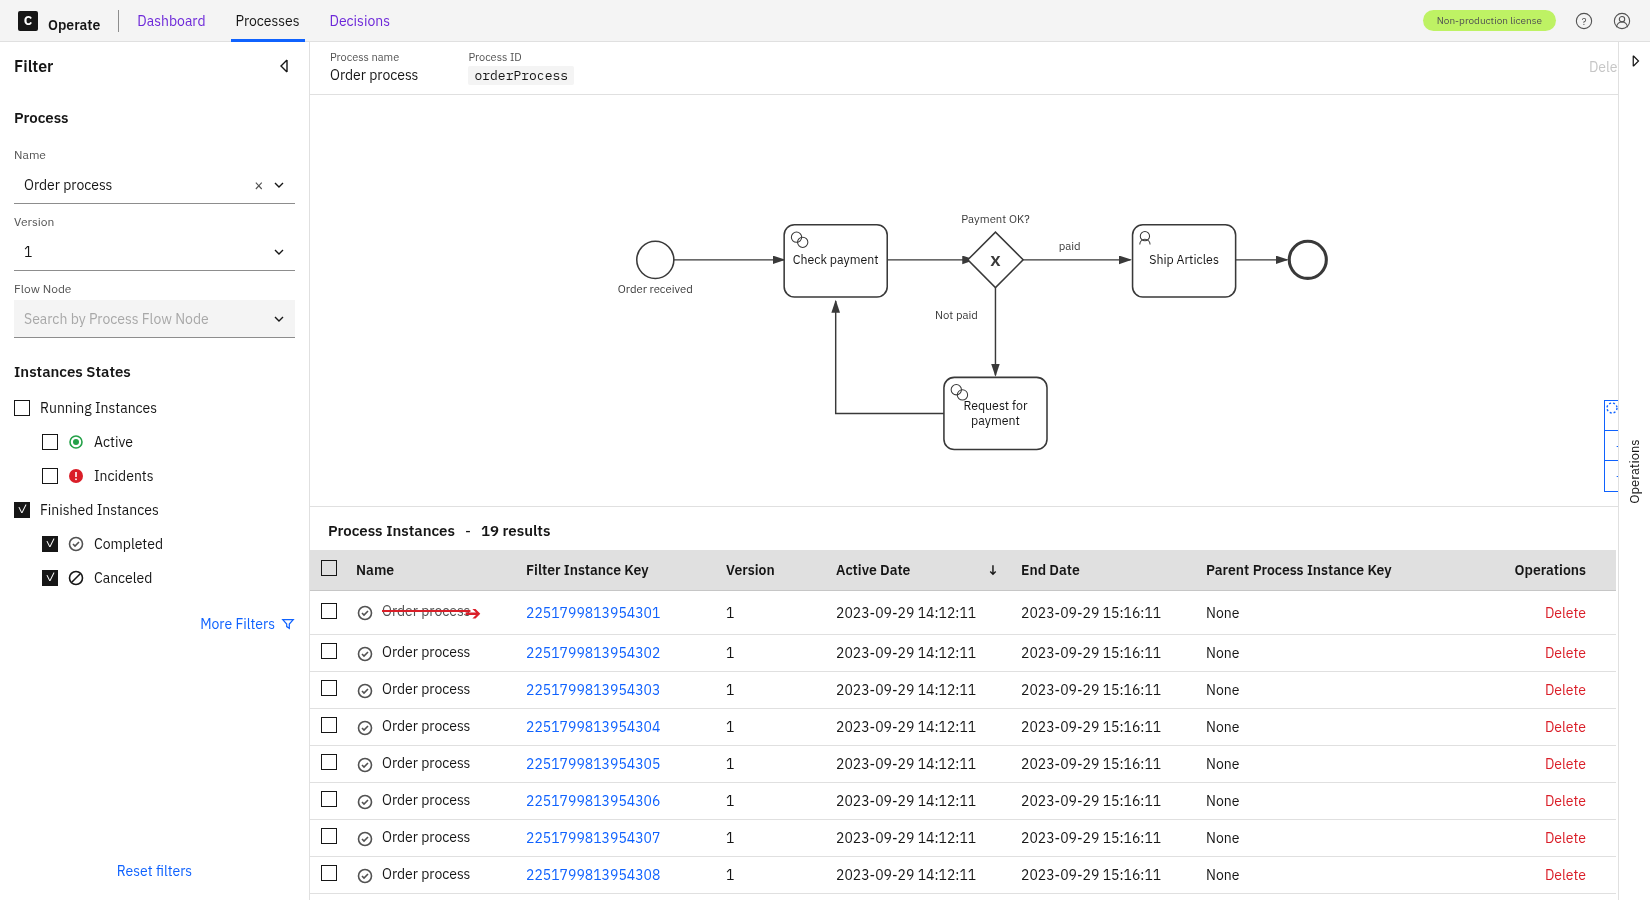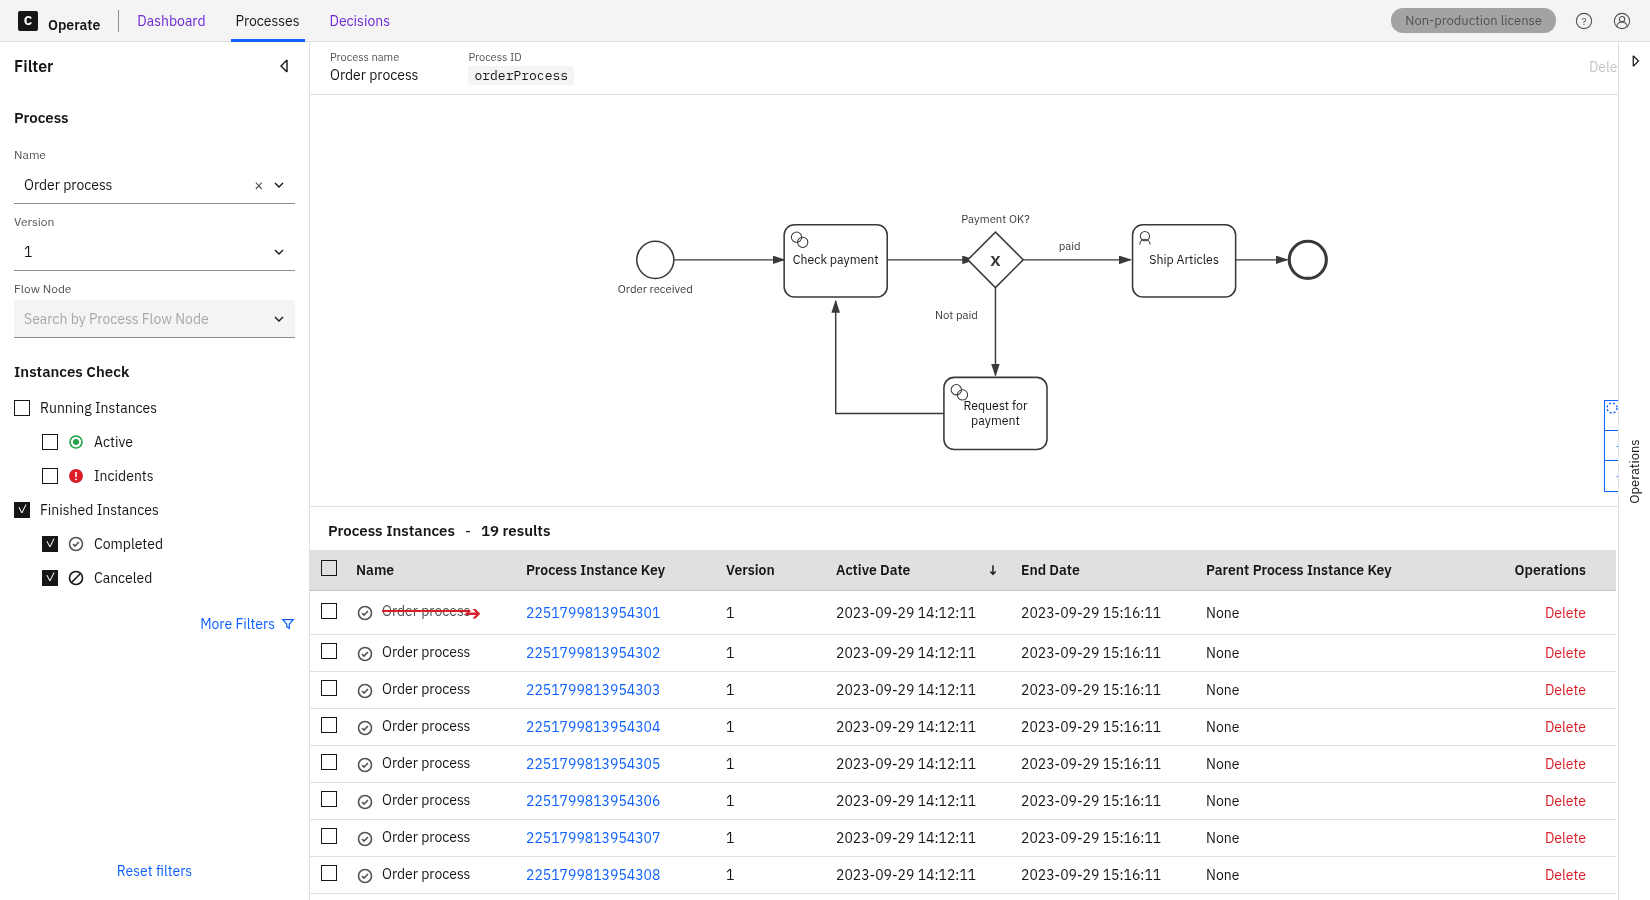--- a/index.html
+++ b/index.html
@@ -30,21 +30,21 @@
   font-weight: bold; font-size: 13px;
   border-radius: 2px;
 }
 .app-name { font-weight: 600; margin-left: 10px; font-size: 14px; margin-top: 8px; }
 .nav-divider { width: 1px; height: 22px; background: #8d8d8d; margin: 0 18px; }
 .nav-tabs { display: flex; gap: 30px; align-items: center; height: 100%; }
 .nav-tab { color: #6d28d9; cursor: pointer; height: 100%; display: flex; align-items: center; position: relative; }
 .nav-tab.active { color: #161616; }
 .nav-tab.active::after { content:""; position:absolute; bottom:-1px; left:-5px; right:-5px; height: 3px; background:#0f62fe; }
 .header-right { margin-left: auto; display: flex; align-items: center; gap: 18px; }
-.license-badge { background: #a3a3a3; border-radius: 12px; padding: 4px 14px; font-size: 13px; color: #525252; }
+.license-badge { background: #bef264; border-radius: 12px; padding: 4px 14px; font-size: 10px; color: #525252; }
 .icon-btn { width: 20px; height: 20px; display:flex; align-items:center; justify-content:center; color:#525252; cursor:pointer; }
 
 .layout { display: flex; height: calc(100% - 42px); }
 .filter-panel { width: 310px; background: #fff; border-right: 1px solid #e0e0e0; padding: 14px 14px; overflow-y:auto; display:flex; flex-direction:column; }
 .filter-header { display:flex; justify-content:space-between; align-items:center; margin-bottom:18px; }
 .filter-title { font-weight:600; font-size:16px; }
 .section-label { font-weight:600; margin: 14px 0 10px; font-size:15px; }
 .field-label { font-size:12px; color:#525252; margin-bottom:4px; margin-top:10px; }
 .select-box { height:38px; border:none; border-bottom:1px solid #8d8d8d; background:#f4f4f4; display:flex; align-items:center; padding:0 10px; justify-content:space-between; cursor:pointer; }
 .select-box.white { background:#fff; }
@@ -163,21 +163,21 @@
     </div>
 
     <div class="field-label">Flow Node</div>
     <div class="select-box">
       <span style="color:#a8a8a8">Search by Process Flow Node</span>
       <svg class="chevron" viewBox="0 0 12 12">
           <path d="M2 4 L6 8 L10 4" fill="none" stroke="#161616" stroke-width="1.4"></path>
         </svg>
     </div>
 
-    <div class="section-label" style="margin-top:24px">Instances Check</div>
+    <div class="section-label" style="margin-top:24px">Instances States</div>
 
     <div class="checkbox-row">
       <span class="chk"></span>
       <span>Running Instances</span>
     </div>
     <div class="checkbox-row indent">
       <span class="chk"></span>
       <span class="state-icon">
         <svg width="16" height="16">
             <circle cx="8" cy="8" r="6" fill="none" stroke="#24a148" stroke-width="1.6"></circle>
@@ -308,21 +308,21 @@
       <span>Process Instances</span>
       <span class="dash">-</span>
       <span>19 results</span>
     </div>
     <div class="table-scroll">
     <table class="tbl">
       <thead>
         <tr>
           <th class="col-chk"><span class="chk"></span></th>
           <th class="col-name">Name</th>
-          <th class="col-key">Process Instance Key</th>
+          <th class="col-key">Filter Instance Key</th>
           <th class="col-ver">Version</th>
           <th class="col-date"><span>Active Date</span><span class="sort-icon">↓</span></th>
           <th class="col-date">End Date</th>
           <th class="col-parent">Parent Process Instance Key</th>
           <th class="col-ops">Operations</th>
         </tr>
       </thead>
       <tbody id="table-body">
             <tr>
     <td class="col-chk"><span class="chk"></span></td>

